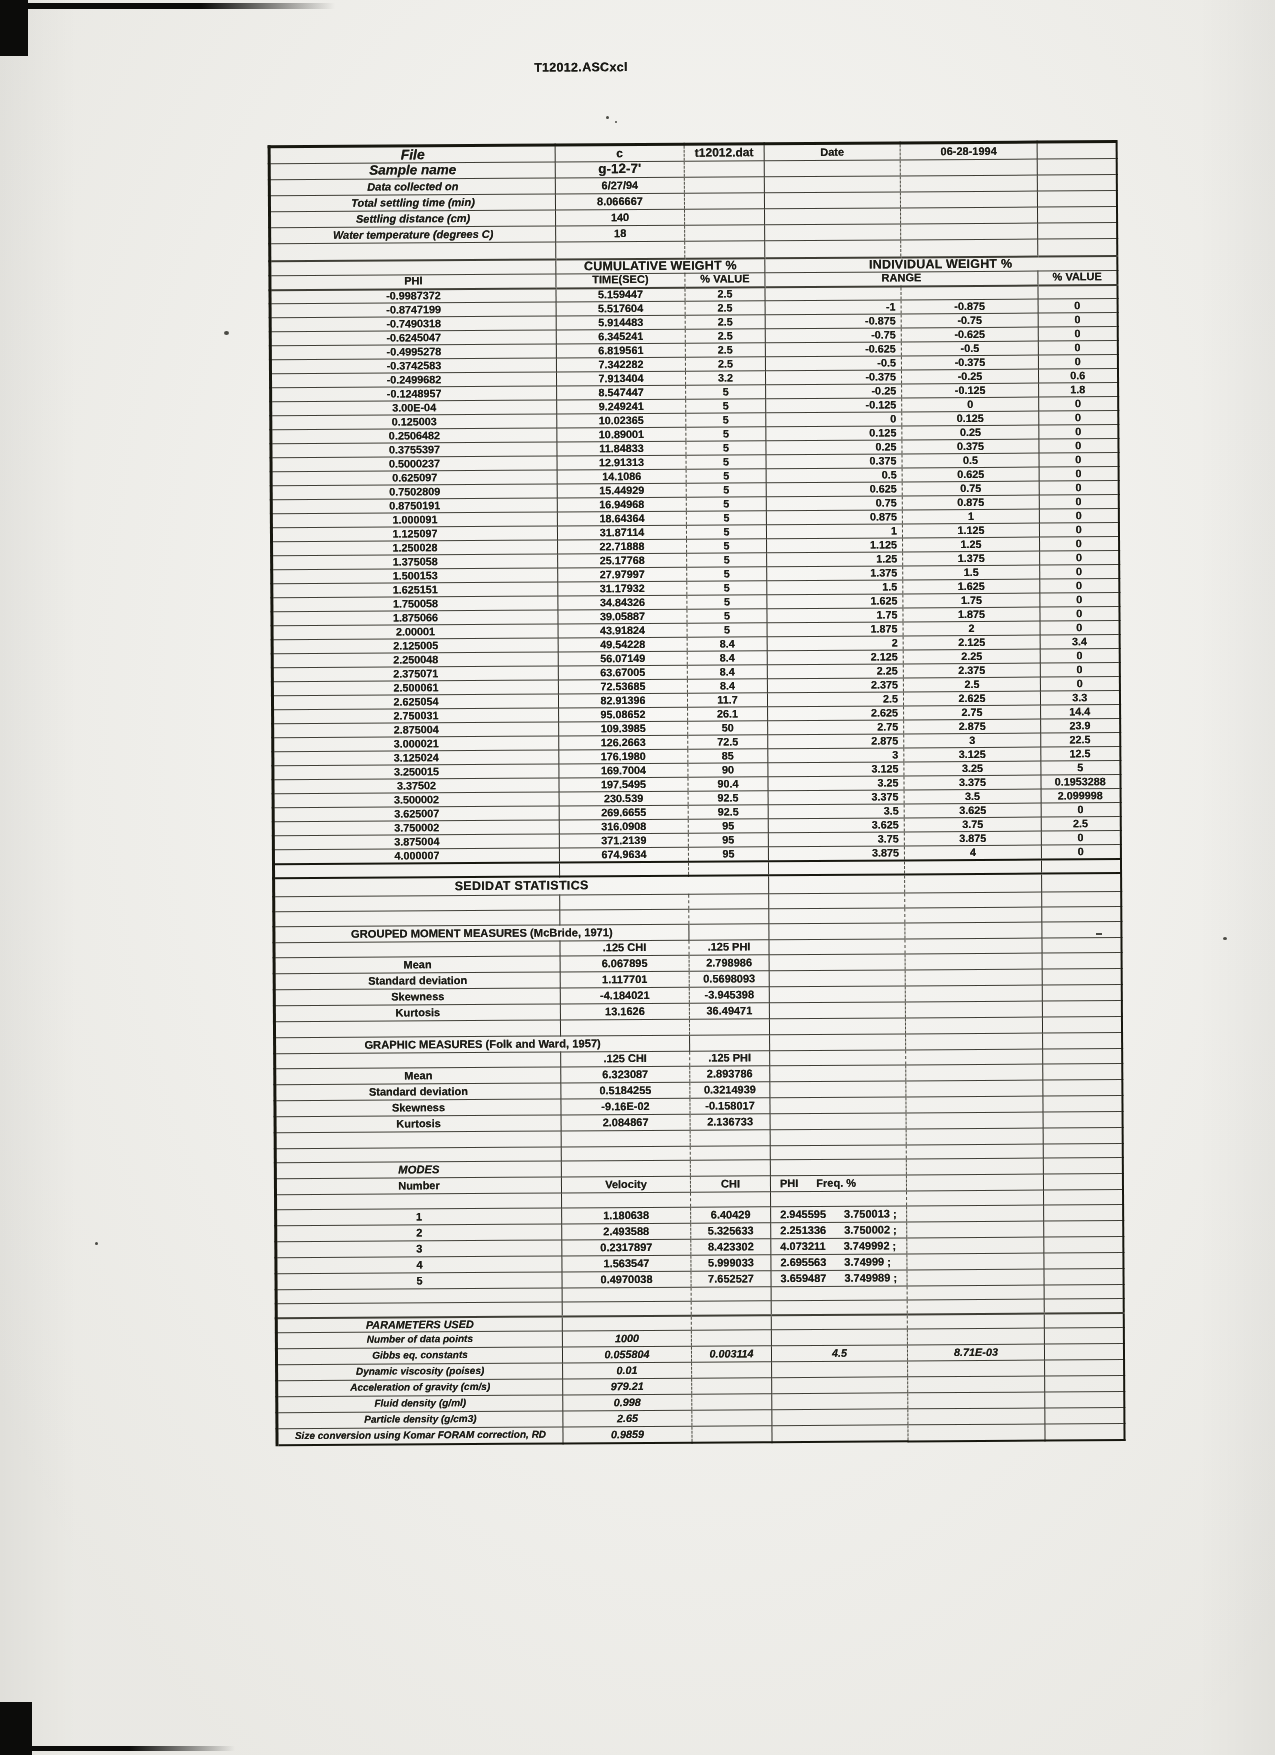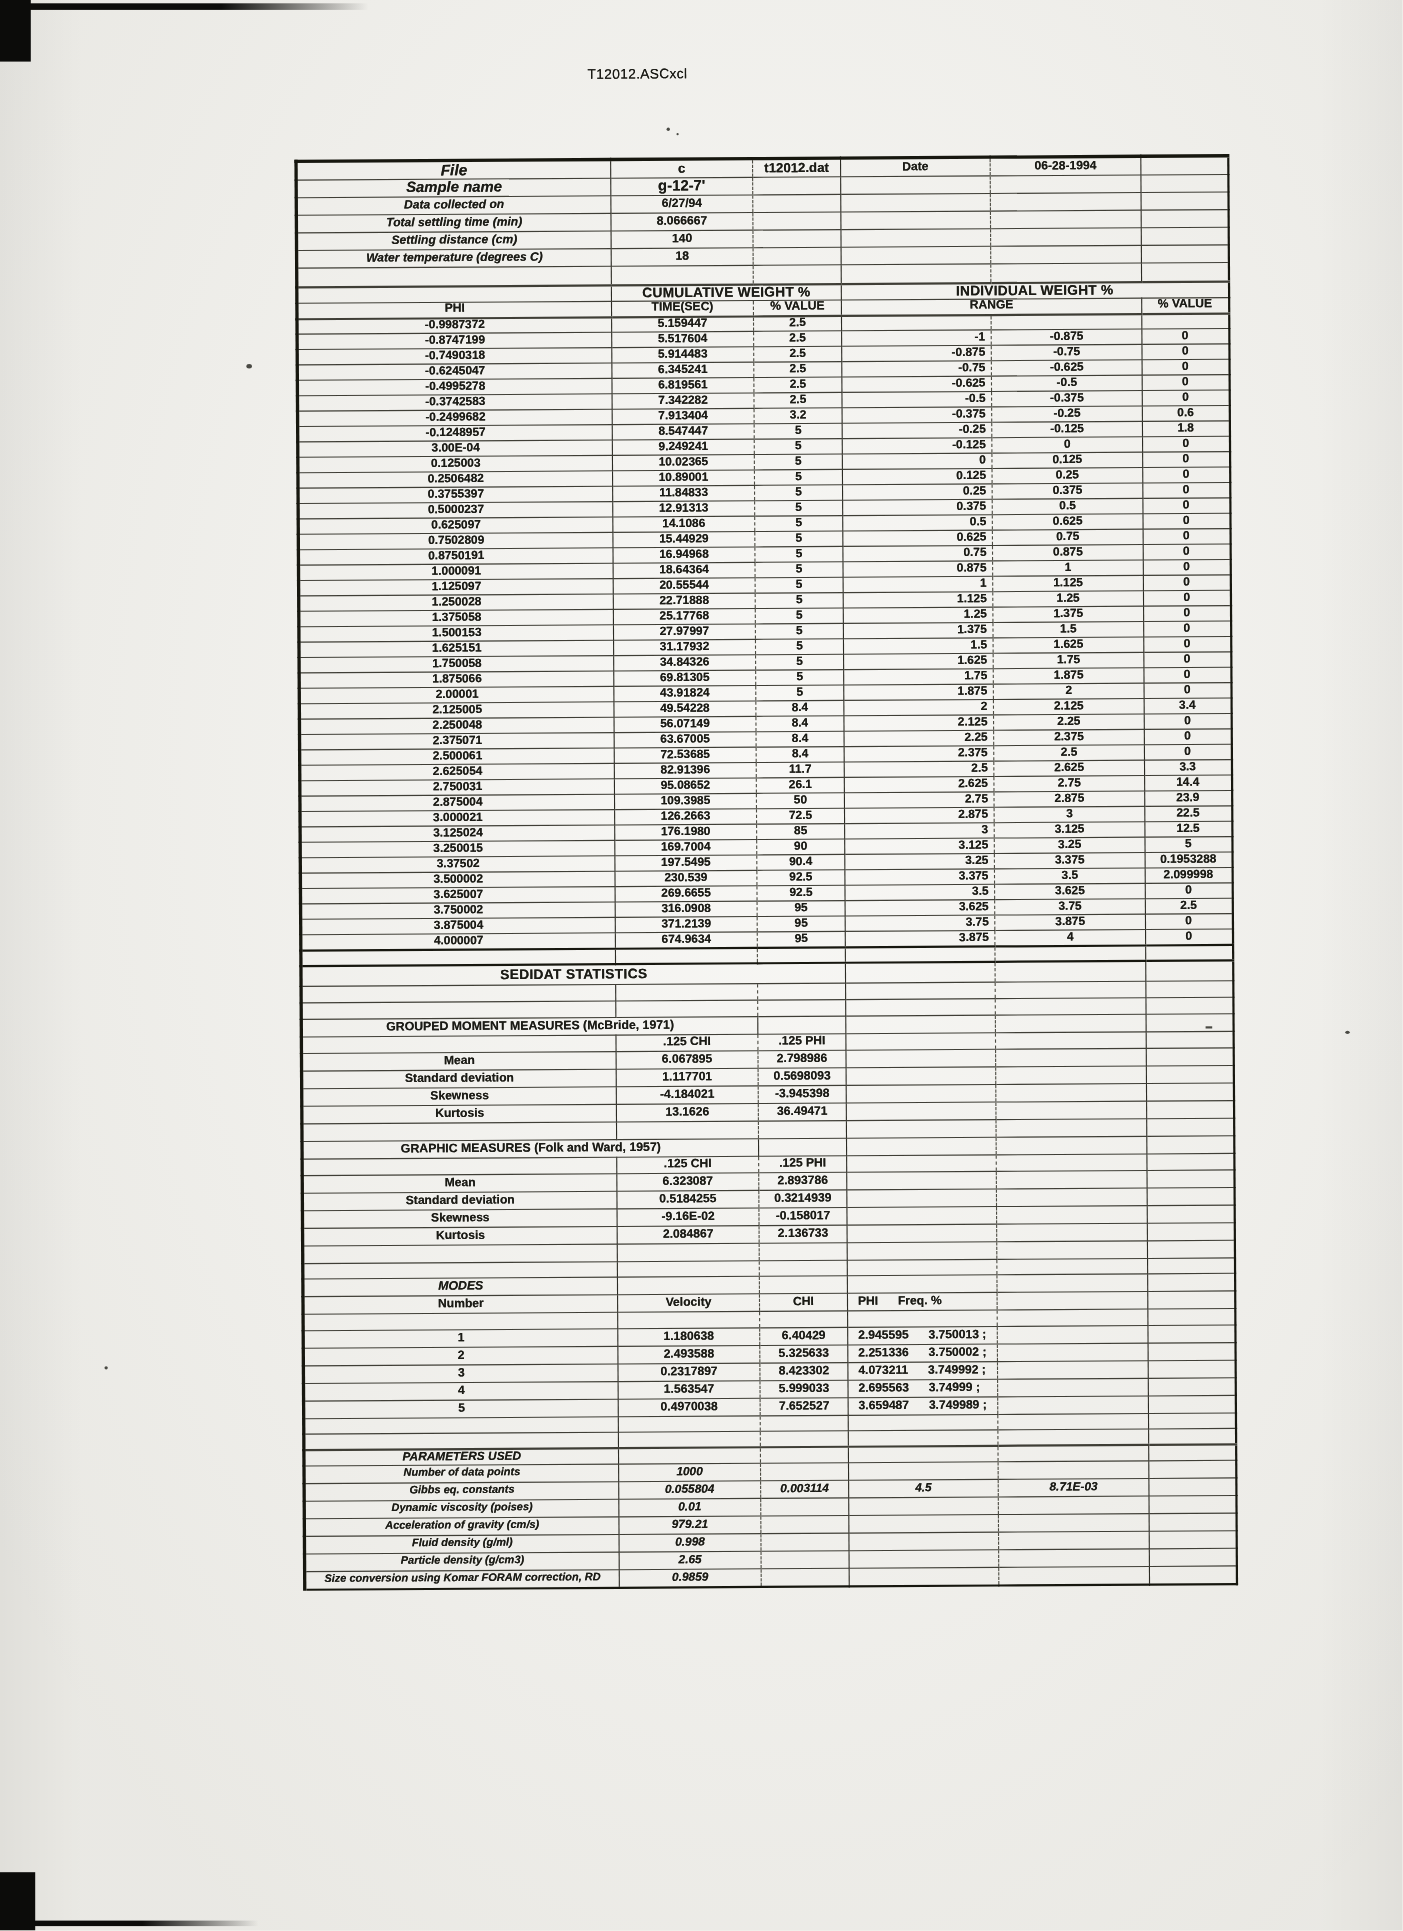--- a/index.html
+++ b/index.html
@@ -17,21 +17,21 @@
       radial-gradient(ellipse at 55% 40%, rgba(255,255,255,0.5), rgba(0,0,0,0.03) 85%),
       linear-gradient(90deg, rgba(0,0,0,0.045), rgba(0,0,0,0) 6%, rgba(0,0,0,0) 94%, rgba(0,0,0,0.04));
   }
   .scan-content{
     position:absolute;inset:0;
     transform:rotate(-0.35deg);
     transform-origin:640px 700px;
   }
   .doc-title{
     position:absolute;left:538px;top:60px;
-    font-size:12.5px;font-weight:normal;letter-spacing:.3px;
+    font-size:12.5px;font-weight:bold;letter-spacing:.3px;
     text-shadow:0 0 .4px #1b1b16;
   }
   table.sheet{
     position:absolute;left:271px;top:143px;
     width:847px;border-collapse:collapse;table-layout:fixed;
     border:2px solid #17170f;
     border-top-width:3px;border-left-width:3px;
   }
   .sheet td{
     padding:0 3px;margin:0;overflow:hidden;white-space:nowrap;
@@ -333,21 +333,21 @@
           <td class="ca">1.000091</td>
           <td class="cb">18.64364</td>
           <td class="cc">5</td>
           <td class="cd r1">0.875</td>
           <td class="ce">1</td>
           <td>0</td>
         </tr>
 
         <tr>
           <td class="ca">1.125097</td>
-          <td class="cb">20.55544</td>
+          <td class="cb">31.87114</td>
           <td class="cc">5</td>
           <td class="cd r1">1</td>
           <td class="ce">1.125</td>
           <td>0</td>
         </tr>
 
         <tr>
           <td class="ca">1.250028</td>
           <td class="cb">22.71888</td>
           <td class="cc">5</td>
@@ -387,21 +387,21 @@
           <td class="ca">1.750058</td>
           <td class="cb">34.84326</td>
           <td class="cc">5</td>
           <td class="cd r1">1.625</td>
           <td class="ce">1.75</td>
           <td>0</td>
         </tr>
 
         <tr>
           <td class="ca">1.875066</td>
-          <td class="cb">69.81305</td>
+          <td class="cb">39.05887</td>
           <td class="cc">5</td>
           <td class="cd r1">1.75</td>
           <td class="ce">1.875</td>
           <td>0</td>
         </tr>
 
         <tr>
           <td class="ca">2.00001</td>
           <td class="cb">43.91824</td>
           <td class="cc">5</td>

